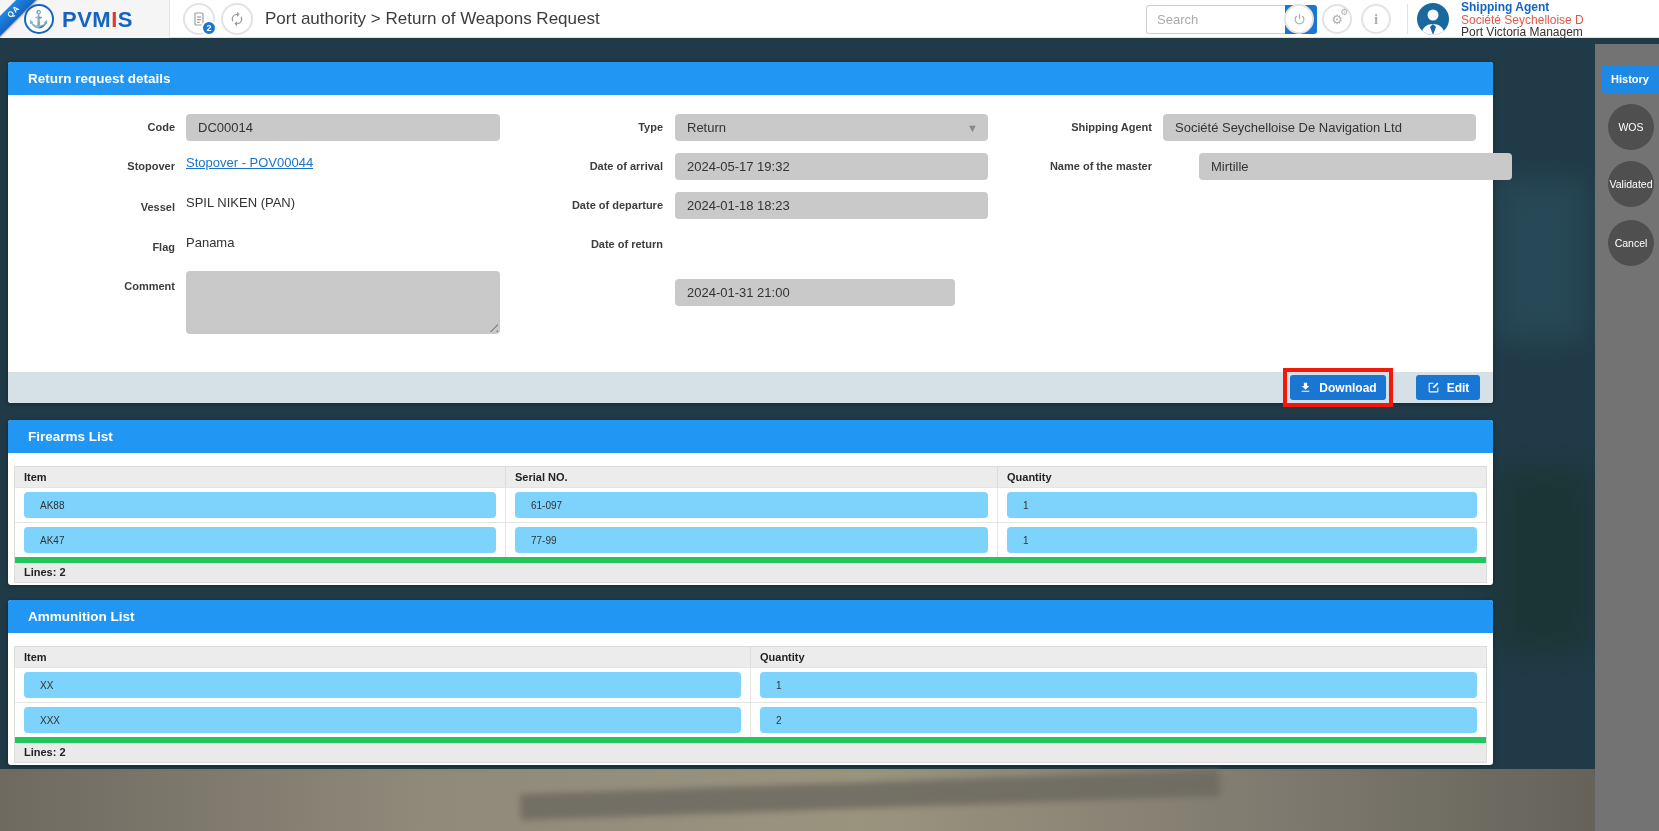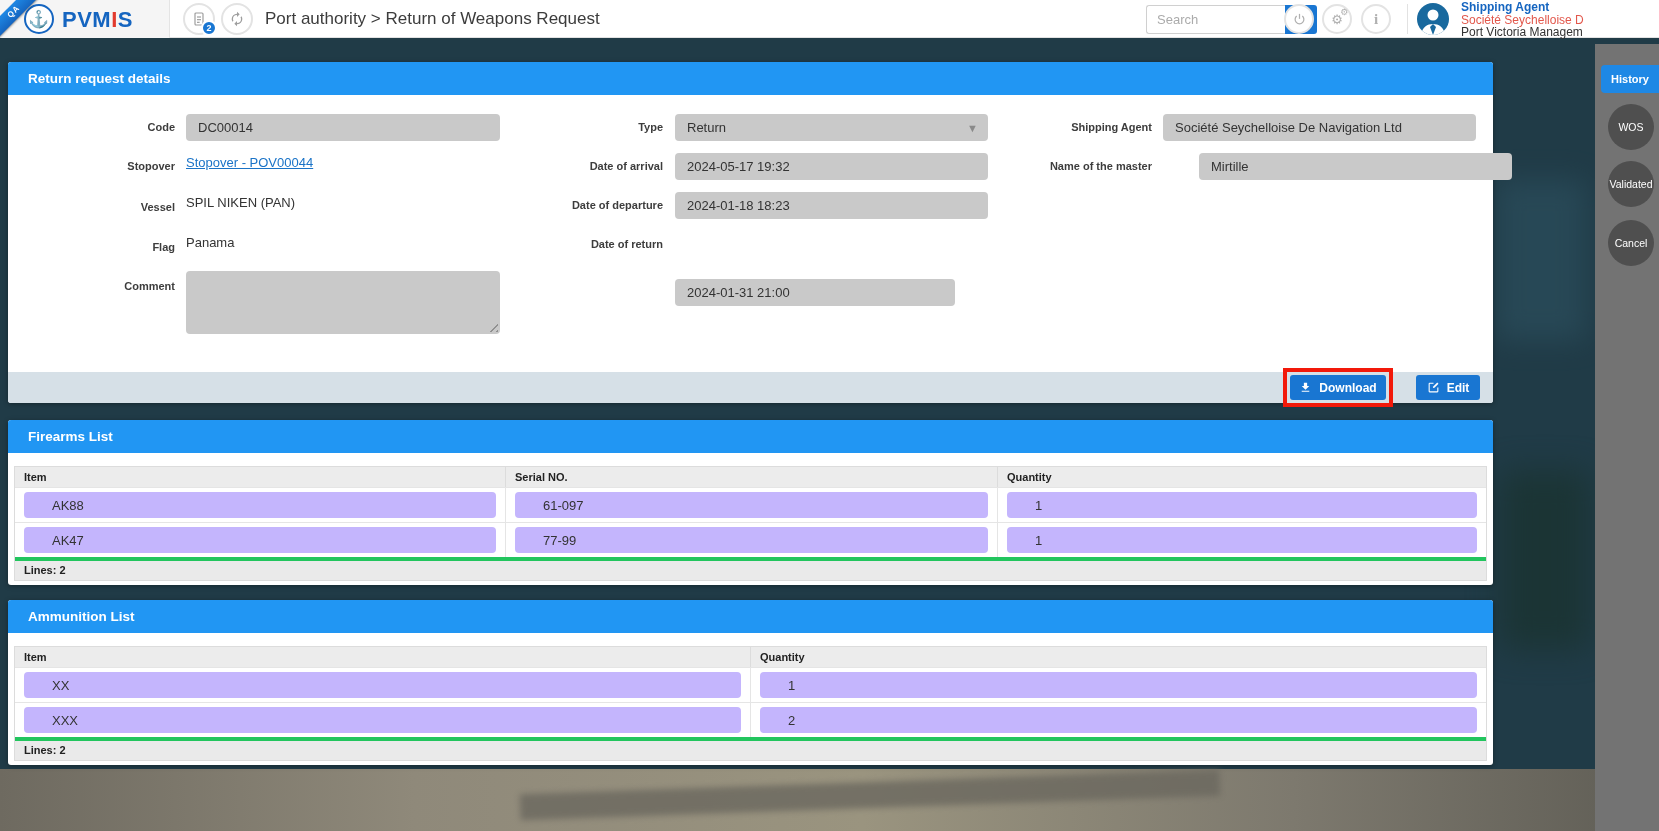--- a/index.html
+++ b/index.html
@@ -114,23 +114,23 @@
   .tbl { position:absolute; top:46px; left:6px; width:1473px; border:1px solid #dcdcdc; background:#fff; }
   .thead { display:grid; background:#ececec; }
   .g3 { grid-template-columns:491px 492px 1fr; }
   .g2 { grid-template-columns:736px 1fr; }
   .th { padding:4px 0 4px 9px; font-size:11px; font-weight:bold; color:#222;
     border-right:1px solid #dcdcdc; }
   .th:last-child { border-right:none; }
   .trow { display:grid; border-top:1px solid #e5e5e5; }
   .td { padding:4px 9px; border-right:1px solid #e5e5e5; }
   .td:last-child { border-right:none; }
-  .tbl-input { height:26px; background:#c4b5fd; border-radius:4px; display:flex;
-    align-items:center; padding-left:28px; font-size:13px; color:#333; }
-  .tfoot { border-top:4px solid #22c55e; background:#eaeaea; font-size:11px; font-weight:bold;
+  .tbl-input { height:26px; background:#7dd3fc; border-radius:4px; display:flex;
+    align-items:center; padding-left:16px; font-size:10px; color:#333; }
+  .tfoot { border-top:6px solid #22c55e; background:#eaeaea; font-size:11px; font-weight:bold;
     color:#222; padding:3px 9px 4px 9px; }
 </style>
 </head>
 <body>
 
 <div class="stage">
 
   <div class="bg-photo"></div>
   <div class="bg-road"></div>
   <div class="bg-road-band"></div>

